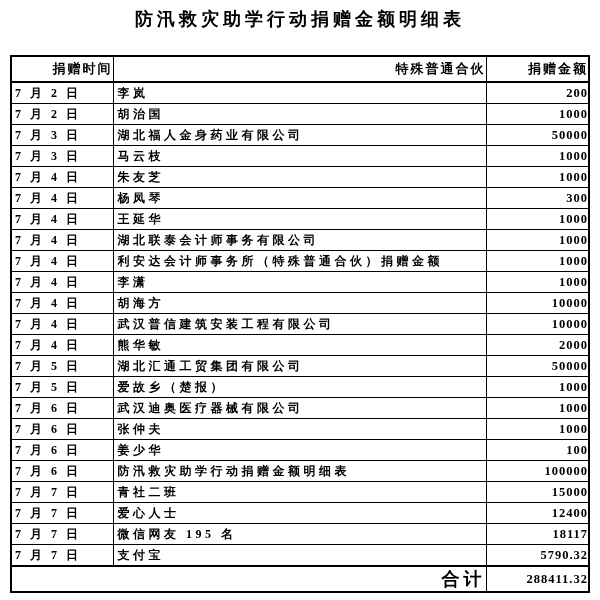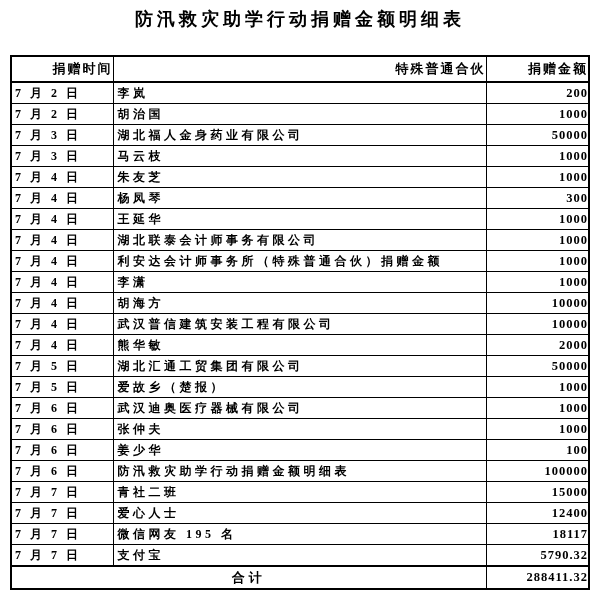--- a/index.html
+++ b/index.html
@@ -67,23 +67,23 @@
   td.amount-cell {
     text-align: right;
     letter-spacing: 1px;
     font-size: 12.5px;
   }
   tr.total-row td {
     height: 21px;
     border-top: 2px solid #000000;
   }
   td.total-label-cell {
-    text-align: center;
+    text-align: right;
     letter-spacing: 4px;
-    font-size: 13px;
+    font-size: 18px;
   }
 </style>
 </head>
 <body>
 
 <div class="page">
   <div class="doc-title">防汛救灾助学行动捐赠金额明细表</div>
 
   <table class="donation-table">
     <colgroup>

